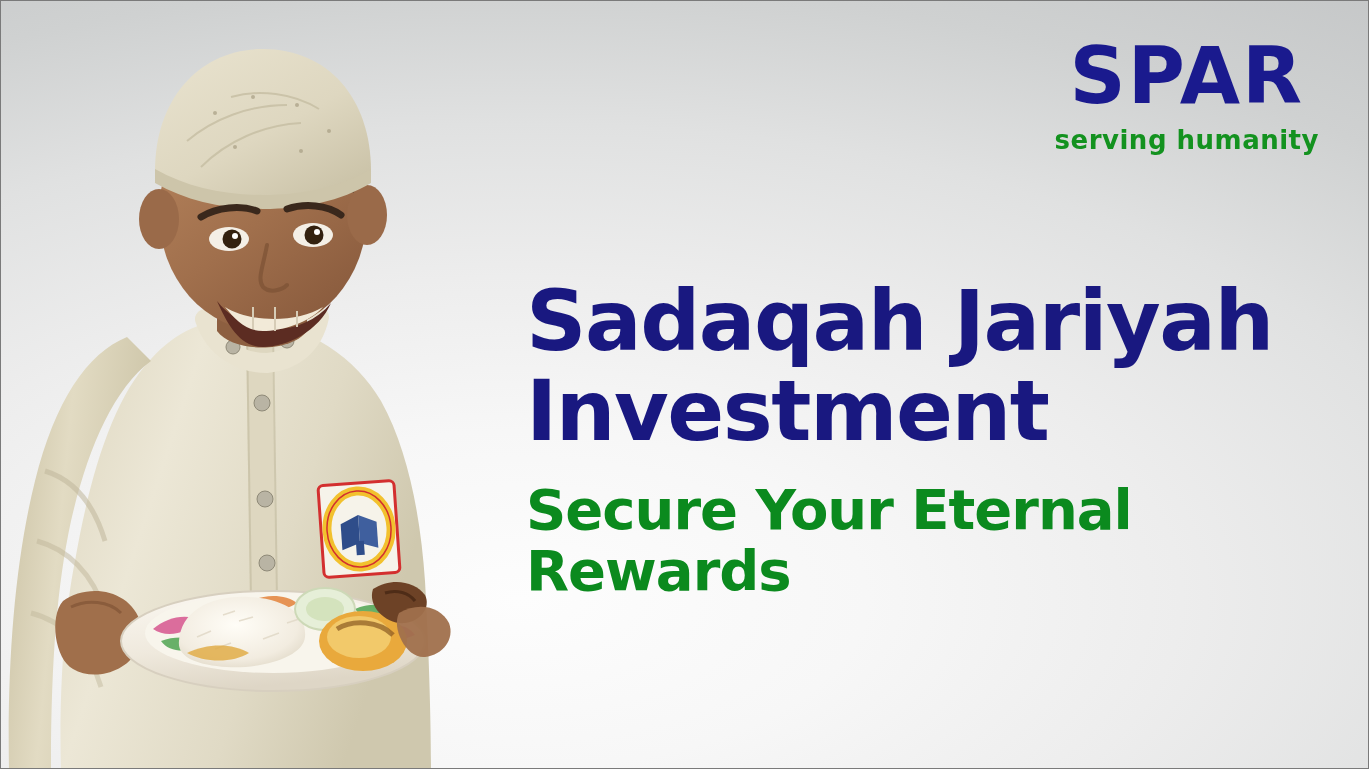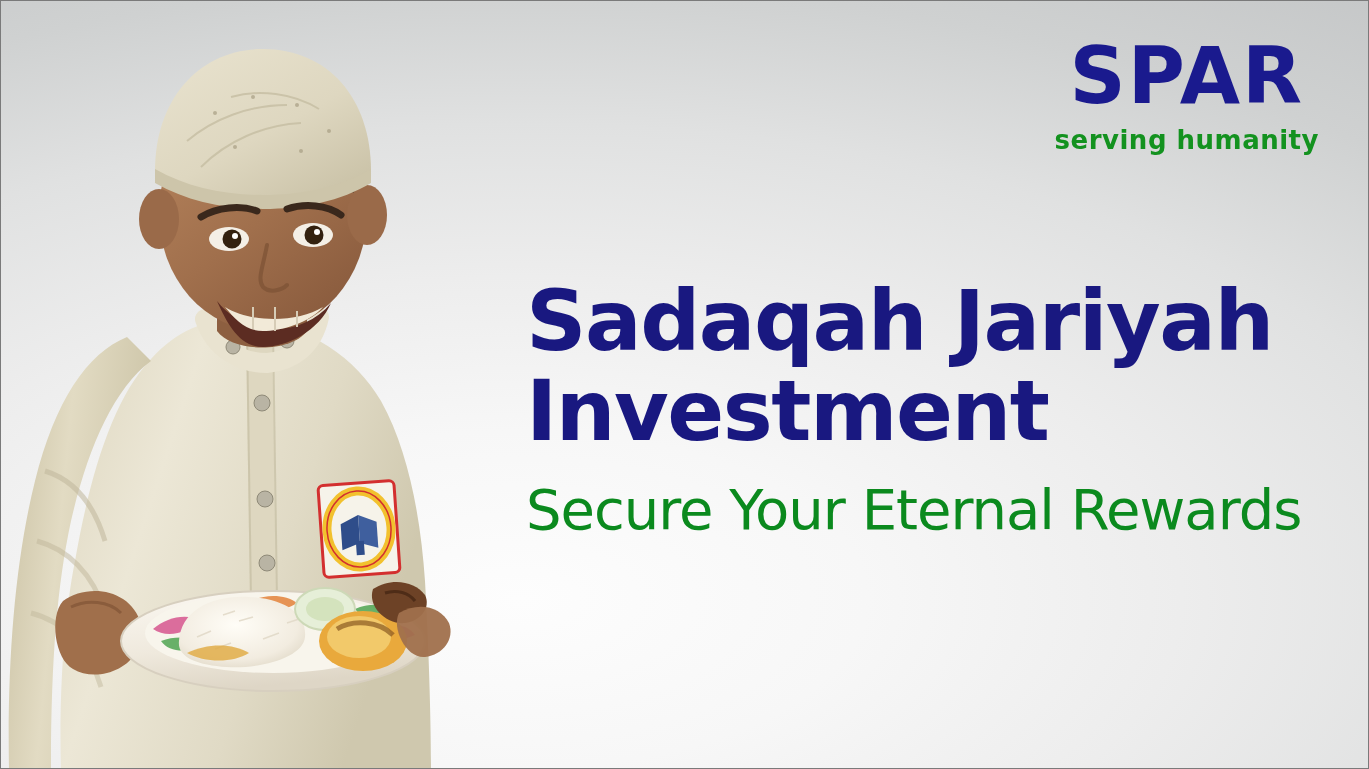--- a/index.html
+++ b/index.html
@@ -64,21 +64,21 @@
     font-weight: bold;
     font-size: 84px;
     line-height: 1.07;
     letter-spacing: -1.5px;
     color: #191880;
     white-space: pre-line;
   }
   .subhead {
     margin: 22px 0 0 0;
     font-family: "DejaVu Sans", sans-serif;
-    font-weight: normal;
+    font-weight: bold;
     font-size: 56px;
     line-height: 1.1;
     letter-spacing: -1px;
     color: #0b8a1e;
   }
 
   
   .photo {
     position: absolute;
     left: 0;

